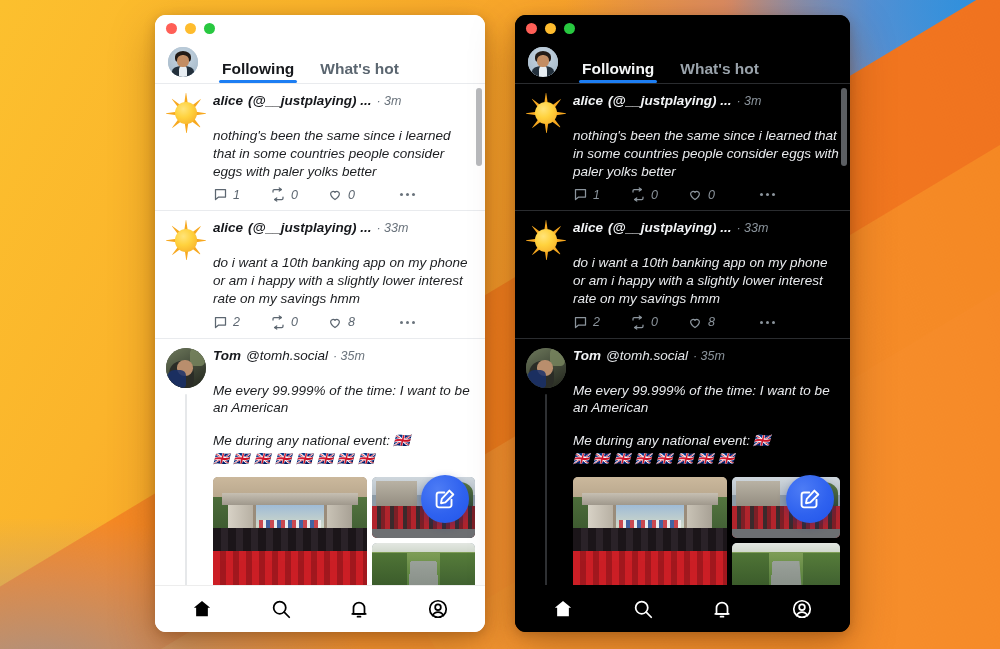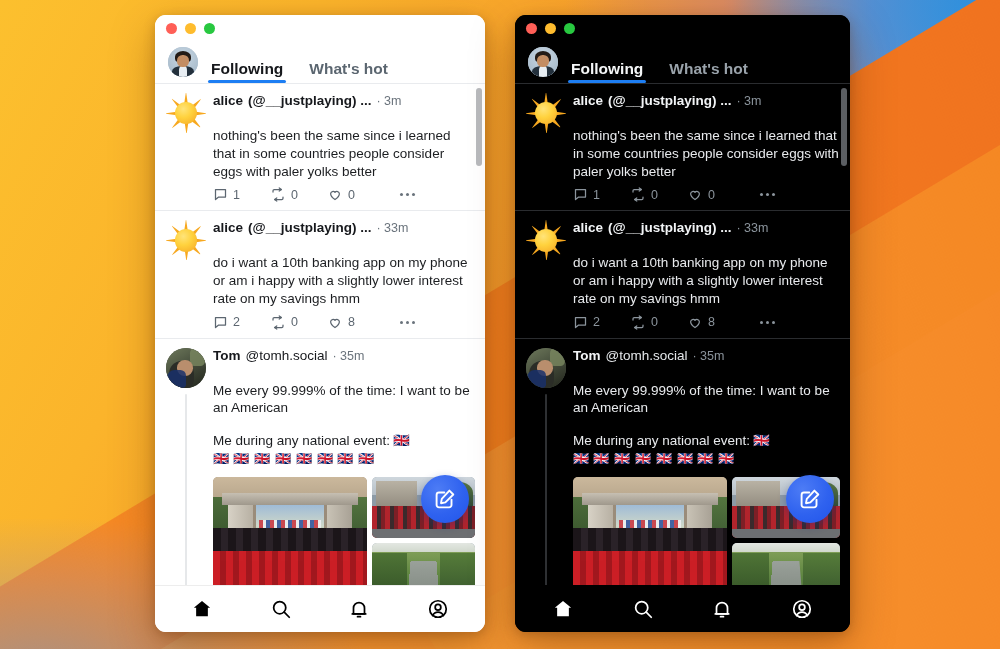--- a/index.html
+++ b/index.html
@@ -98,21 +98,21 @@
     overflow: hidden;
     background: #b9c9d6;
     position: relative;
   }
   .avatar-me .face-bg { position: absolute; inset: 0; background: radial-gradient(circle at 50% 35%, #c9d8e4 0%, #9fb3c4 100%); }
   .avatar-me .hair { position: absolute; left: 22%; top: 12%; width: 56%; height: 40%; background: #241c17; border-radius: 50% 50% 38% 38%; }
   .avatar-me .face { position: absolute; left: 30%; top: 26%; width: 40%; height: 40%; background: #c38d63; border-radius: 46%; }
   .avatar-me .body { position: absolute; left: 12%; top: 62%; width: 76%; height: 44%; background: #23303c; border-radius: 42% 42% 10% 10%; }
   .avatar-me .shirt { position: absolute; left: 38%; top: 64%; width: 24%; height: 36%; background: #e8eef3; border-radius: 40% 40% 0 0; }
 
-  .tabs { display: flex; align-items: flex-end; margin-left: 10px; height: 100%; }
+  .tabs { display: flex; align-items: flex-end; margin-left: 21px; height: 100%; }
   .tab {
     font-size: 15.5px; font-weight: bold;
     padding: 0 3px 7px 3px;
     margin-right: 20px;
     position: relative;
     line-height: 1;
     cursor: default;
     white-space: nowrap;
   }
   .win-light .tab-active { color: #16181c; }
@@ -124,20 +124,21 @@
     left: 0; right: 0; bottom: 0;
     height: 3px; border-radius: 2px;
     background: #1d7ef3;
   }
 
   
   .feed {
     flex: 1 1 auto;
     position: relative;
     overflow: hidden;
+    font-style: italic;
   }
   .win-light .feed { background: #ffffff; border-top: 1px solid #e9ebee; }
   .win-dark  .feed { background: #000000; border-top: 1px solid #2a2c2f; }
 
   .post {
     display: flex;
     padding: 9px 10px 5px 11px;
     position: relative;
   }
   .win-light .post + .post { border-top: 1px solid #e9ebee; }

